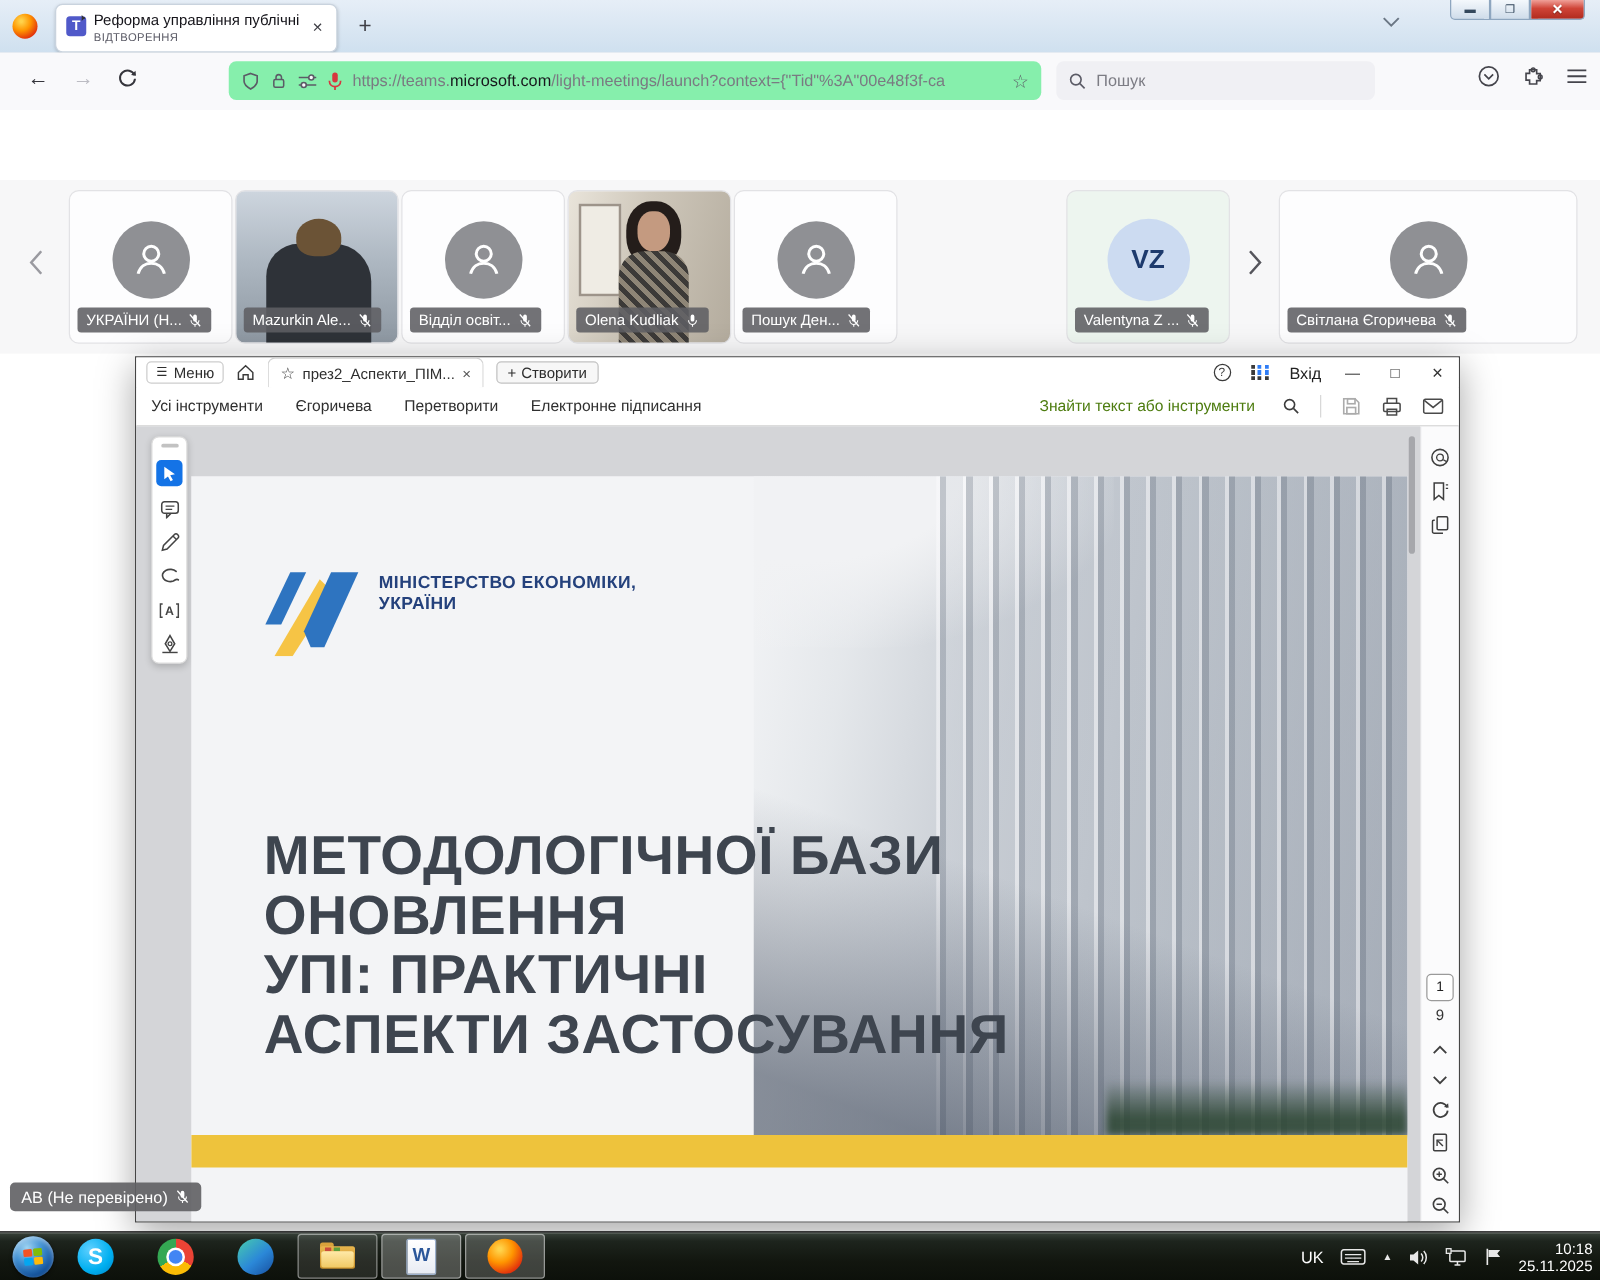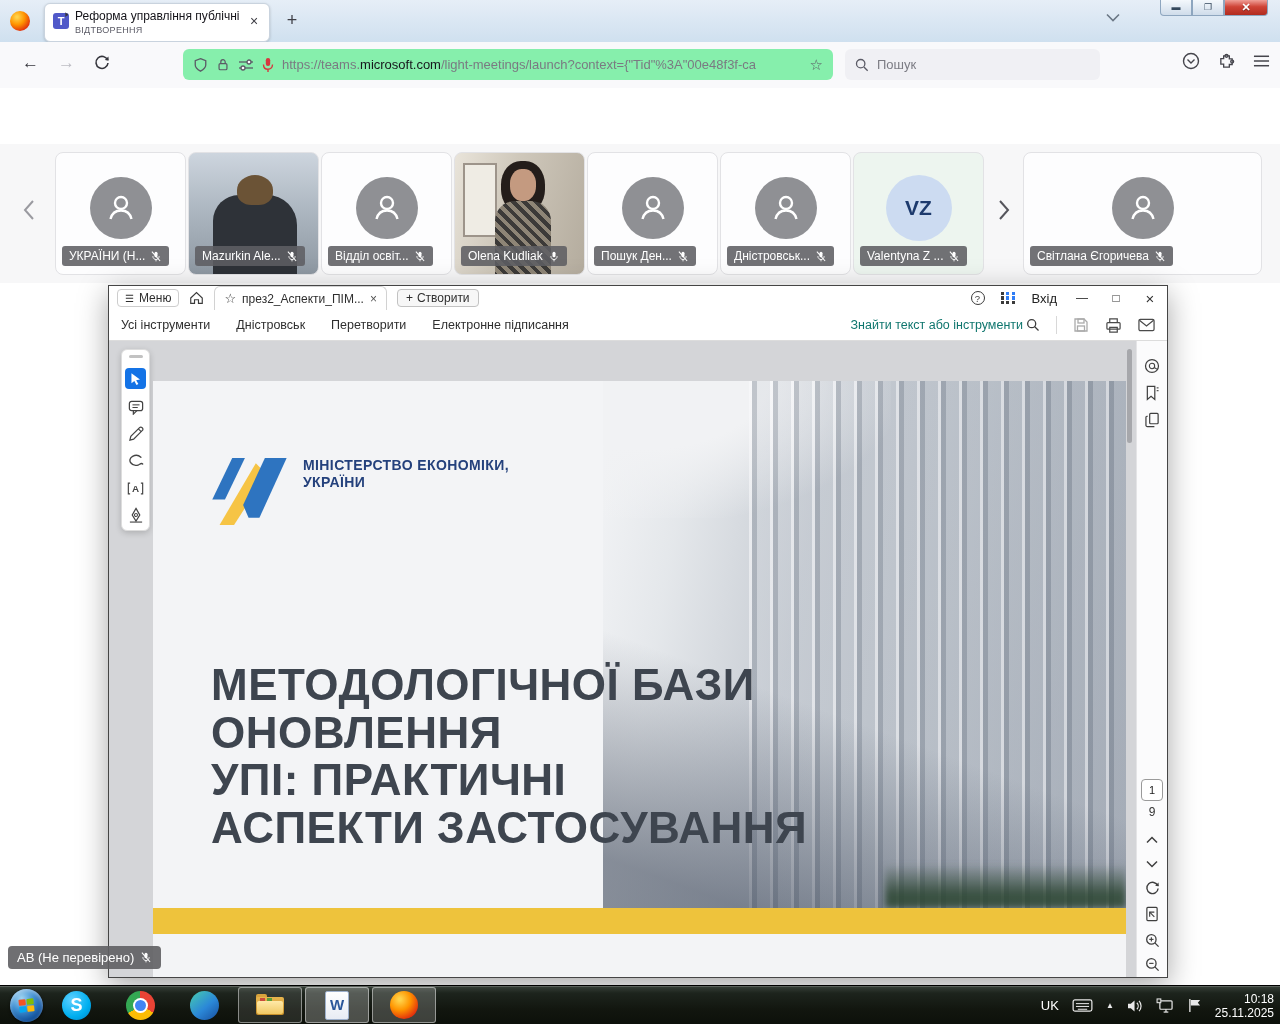--- a/index.html
+++ b/index.html
@@ -108,21 +108,21 @@
   .q-circle{width:14px;height:14px;border:1.3px solid #3a3a3a;border-radius:50%;font-size:9.5px;color:#3a3a3a;
     text-align:center;line-height:13px;box-sizing:border-box;}
   .appgrid{display:grid;grid-template-columns:repeat(3,4px);grid-gap:1.5px;}
   .appgrid i{width:3.2px;height:3.2px;background:#3a3a3a;display:block;}
   .appgrid i.b{background:#2f7df6;}
   .signin{font-size:13px;color:#222;}
   .acro-wc{font-size:12px;color:#333;width:18px;text-align:center;}
   .acro-h2{position:absolute;left:0;top:24px;width:100%;height:31px;display:flex;align-items:center;
     padding:0 12px;box-sizing:border-box;gap:26px;background:#fff;border-bottom:1px solid #dcdcdc;font-size:12.5px;color:#2f2f2f;}
   .acro-h2-right{margin-left:auto;display:flex;align-items:center;gap:16px;color:#555;}
-  .find-lbl{font-size:12.5px;color:#0f766e;display:flex;align-items:center;gap:3px;}
+  .find-lbl{font-size:12.5px;color:#4d7c0f;display:flex;align-items:center;gap:22px;}
   .h2div{width:1px;height:18px;background:#d8d8d8;}
   .acro-content{position:absolute;left:0;top:55px;width:1058px;height:636px;background:#d4d5d8;overflow:hidden;}
 
   
   .palette{position:absolute;left:12px;top:8px;width:27px;background:#fff;border:1px solid #ddd;
     border-radius:6px;box-shadow:0 2px 6px rgba(0,0,0,.18);padding:5px 0 6px;display:flex;flex-direction:column;
     align-items:center;gap:9px;}
   .pal-handle{width:14px;height:3px;background:#c2c2c2;border-radius:2px;margin-bottom:1px;}
   .pal-active{width:21px;height:21px;background:#1473e6;border-radius:4px;display:flex;align-items:center;justify-content:center;}
   .pal-i{width:18px;height:18px;display:flex;align-items:center;justify-content:center;}
@@ -486,37 +486,20 @@
           <span>Пошук Ден...</span>
           <svg width="12" height="13" viewBox="0 0 16 16">
             <rect x="6" y="1.5" width="4" height="7.5" rx="2" fill="#fff"></rect>
             <path d="M3.8 7.5c0 3 2.3 4.6 4.2 4.6s4.2-1.6 4.2-4.6" fill="none" stroke="#fff" stroke-width="1.2"></path>
             <line x1="8" y1="12.1" x2="8" y2="14.5" stroke="#fff" stroke-width="1.2"></line>
             <line x1="2.5" y1="1.5" x2="13.5" y2="14" stroke="#fff" stroke-width="1.4"></line>
           </svg>
         </div>
     </div>
 
-    <div class="tile" style="left:720px;">
-      <div class="avatar">
-          <svg width="34" height="34" viewBox="0 0 34 34">
-            <circle cx="17" cy="12" r="6" fill="none" stroke="#fff" stroke-width="2.4"></circle>
-            <path d="M6.5 28c1.5-6 6-8.5 10.5-8.5s9 2.5 10.5 8.5" fill="none" stroke="#fff" stroke-width="2.4"></path>
-          </svg>
-        </div>
-      <div class="nametag">
-          <span>Дністровськ...</span>
-          <svg width="12" height="13" viewBox="0 0 16 16">
-            <rect x="6" y="1.5" width="4" height="7.5" rx="2" fill="#fff"></rect>
-            <path d="M3.8 7.5c0 3 2.3 4.6 4.2 4.6s4.2-1.6 4.2-4.6" fill="none" stroke="#fff" stroke-width="1.2"></path>
-            <line x1="8" y1="12.1" x2="8" y2="14.5" stroke="#fff" stroke-width="1.2"></line>
-            <line x1="2.5" y1="1.5" x2="13.5" y2="14" stroke="#fff" stroke-width="1.4"></line>
-          </svg>
-        </div>
-    </div>
 
     <div class="tile tile-vz" style="left:853px;">
       <div class="vz-circle">VZ</div>
       <div class="nametag">
           <span>Valentyna Z ...</span>
           <svg width="12" height="13" viewBox="0 0 16 16">
             <rect x="6" y="1.5" width="4" height="7.5" rx="2" fill="#fff"></rect>
             <path d="M3.8 7.5c0 3 2.3 4.6 4.2 4.6s4.2-1.6 4.2-4.6" fill="none" stroke="#fff" stroke-width="1.2"></path>
             <line x1="8" y1="12.1" x2="8" y2="14.5" stroke="#fff" stroke-width="1.2"></line>
             <line x1="2.5" y1="1.5" x2="13.5" y2="14" stroke="#fff" stroke-width="1.4"></line>
@@ -584,21 +567,21 @@
           </div>
         <span class="signin">Вхід</span>
         <span class="acro-wc">—</span>
         <span class="acro-wc">□</span>
         <span class="acro-wc" style="font-size:15px;">×</span>
       </div>
     </div>
 
     <div class="acro-h2">
       <span>Усі інструменти</span>
-      <span>Дністровськ</span>
+      <span>Єгоричева</span>
       <span>Перетворити</span>
       <span>Електронне підписання</span>
       <div class="acro-h2-right">
         <div class="find-lbl">
           <span>Знайти текст або інструменти</span>
           <svg width="14" height="14" viewBox="0 0 16 16">
               <circle cx="6.5" cy="6.5" r="4.6" fill="none" stroke="#3c3c3c" stroke-width="1.5"></circle>
               <line x1="10" y1="10" x2="14.3" y2="14.3" stroke="#3c3c3c" stroke-width="1.5"></line>
             </svg>
         </div>

